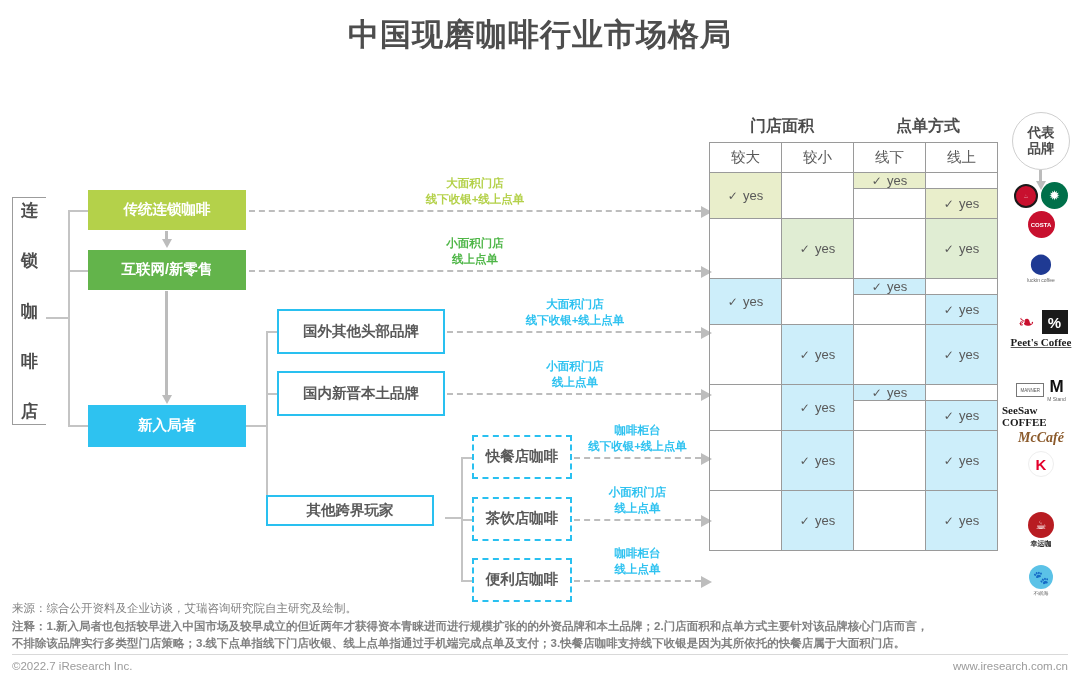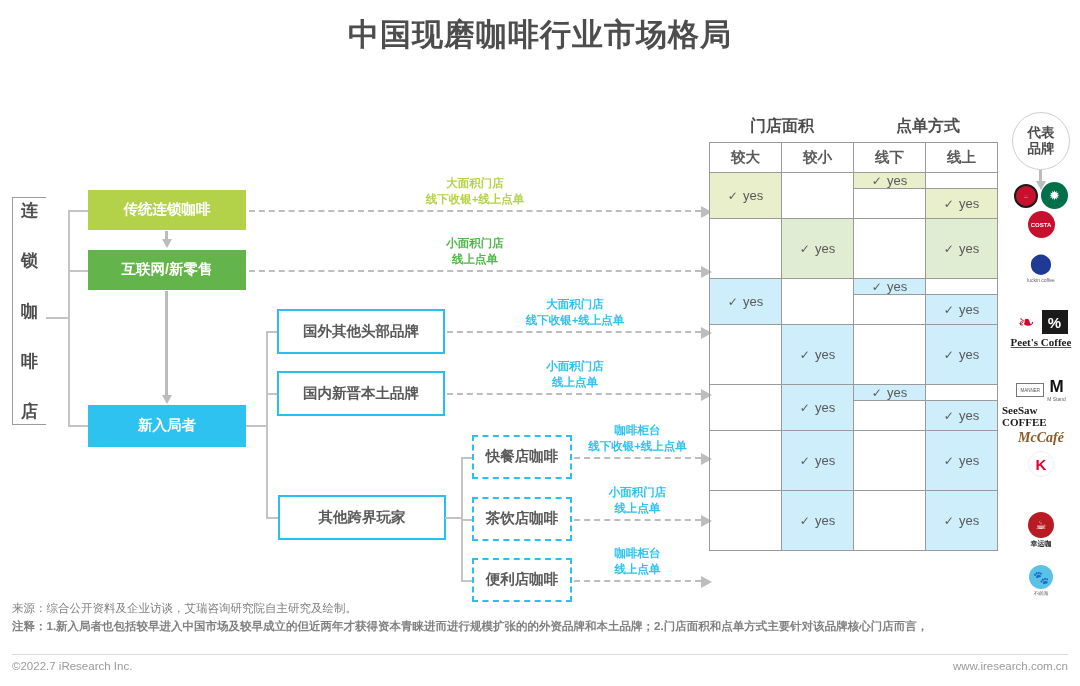--- a/index.html
+++ b/index.html
@@ -34,21 +34,21 @@
   .box.solidfill { color:#fff; }
   .b-trad { left:88px; top:190px; width:158px; height:40px; background:#b4d14a; }
   .b-net  { left:88px; top:250px; width:158px; height:40px; background:#63b44b; }
   .b-new  { left:88px; top:405px; width:158px; height:42px; background:#2ec2f0; }
 
   .box.outline {
     border:2px solid #29c0f0; background:#fff; color:#595959; font-size:14.5px;
   }
   .b-c2a { left:277px; top:309px; width:168px; height:45px; }
   .b-c2b { left:277px; top:371px; width:168px; height:45px; }
-  .b-c2c { left:278px; top:495px; width:168px; height:45px; }
+  .b-c2c { left:266px; top:495px; width:168px; height:31px; }
 
   .box.dashed {
     border:2px dashed #29c0f0; background:#fff; color:#595959; font-size:14.5px;
   }
   .b-c3a { left:472px; top:435px; width:100px; height:44px; }
   .b-c3b { left:472px; top:497px; width:100px; height:44px; }
   .b-c3c { left:472px; top:558px; width:100px; height:44px; }
 
   
   .ln { position:absolute; background:#c4c4c4; }
@@ -78,21 +78,21 @@
   
   .grp {
     position:absolute; text-align:center; font-size:16px;
     font-weight:bold; color:#4d4d4d;
   }
   #tbl { position:absolute; left:709px; top:142px; border-collapse:collapse; }
   #tbl td, #tbl th {
     border:1px solid #9a9a9a; padding:0; text-align:center;
     font-size:13px; color:#595959; font-weight:normal;
   }
-  #tbl thead th { height:30px; font-size:14.5px; font-weight:bold; }
+  #tbl thead th { height:30px; font-size:14.5px; font-weight:normal; }
   .cw1,.cw2,.cw3,.cw4 { width:72px; }
   .ck { font-size:13px; white-space:nowrap; }
   .ck .tick { margin-right:5px; font-size:12px; }
 
   
   .brandhdr {
     position:absolute; left:1012px; top:112px; width:58px; height:58px;
     border:1.5px solid #cfcfcf; border-radius:50%;
     display:flex; flex-direction:column; align-items:center; justify-content:center;
     font-size:13.5px; font-weight:bold; color:#4d4d4d; line-height:1.15;
@@ -380,18 +380,19 @@
   <div class="brandrow" style="top:565px;">
     <div class="lg">
       <div class="circ" style="width:24px;height:24px;background:#5bc2e7;font-size:13px;">🐾</div>
       <div class="cap">不眠海</div>
     </div>
   </div>
 
   <div class="src">来源：综合公开资料及企业访谈，艾瑞咨询研究院自主研究及绘制。</div>
   <div class="notes">
     <div>注释：1.新入局者也包括较早进入中国市场及较早成立的但近两年才获得资本青睐进而进行规模扩张的的外资品牌和本土品牌；2.门店面积和点单方式主要针对该品牌核心门店而言，</div>
+    <div>不排除该品牌实行多类型门店策略；3.线下点单指线下门店收银、线上点单指通过手机端完成点单及支付；3.快餐店咖啡支持线下收银是因为其所依托的快餐店属于大面积门店。</div>
   </div>
   <div class="fbar"></div>
   <div class="fl">©2022.7 iResearch Inc.</div>
   <div class="fr">www.iresearch.com.cn</div>
 
 </div>
 
 </body></html>

